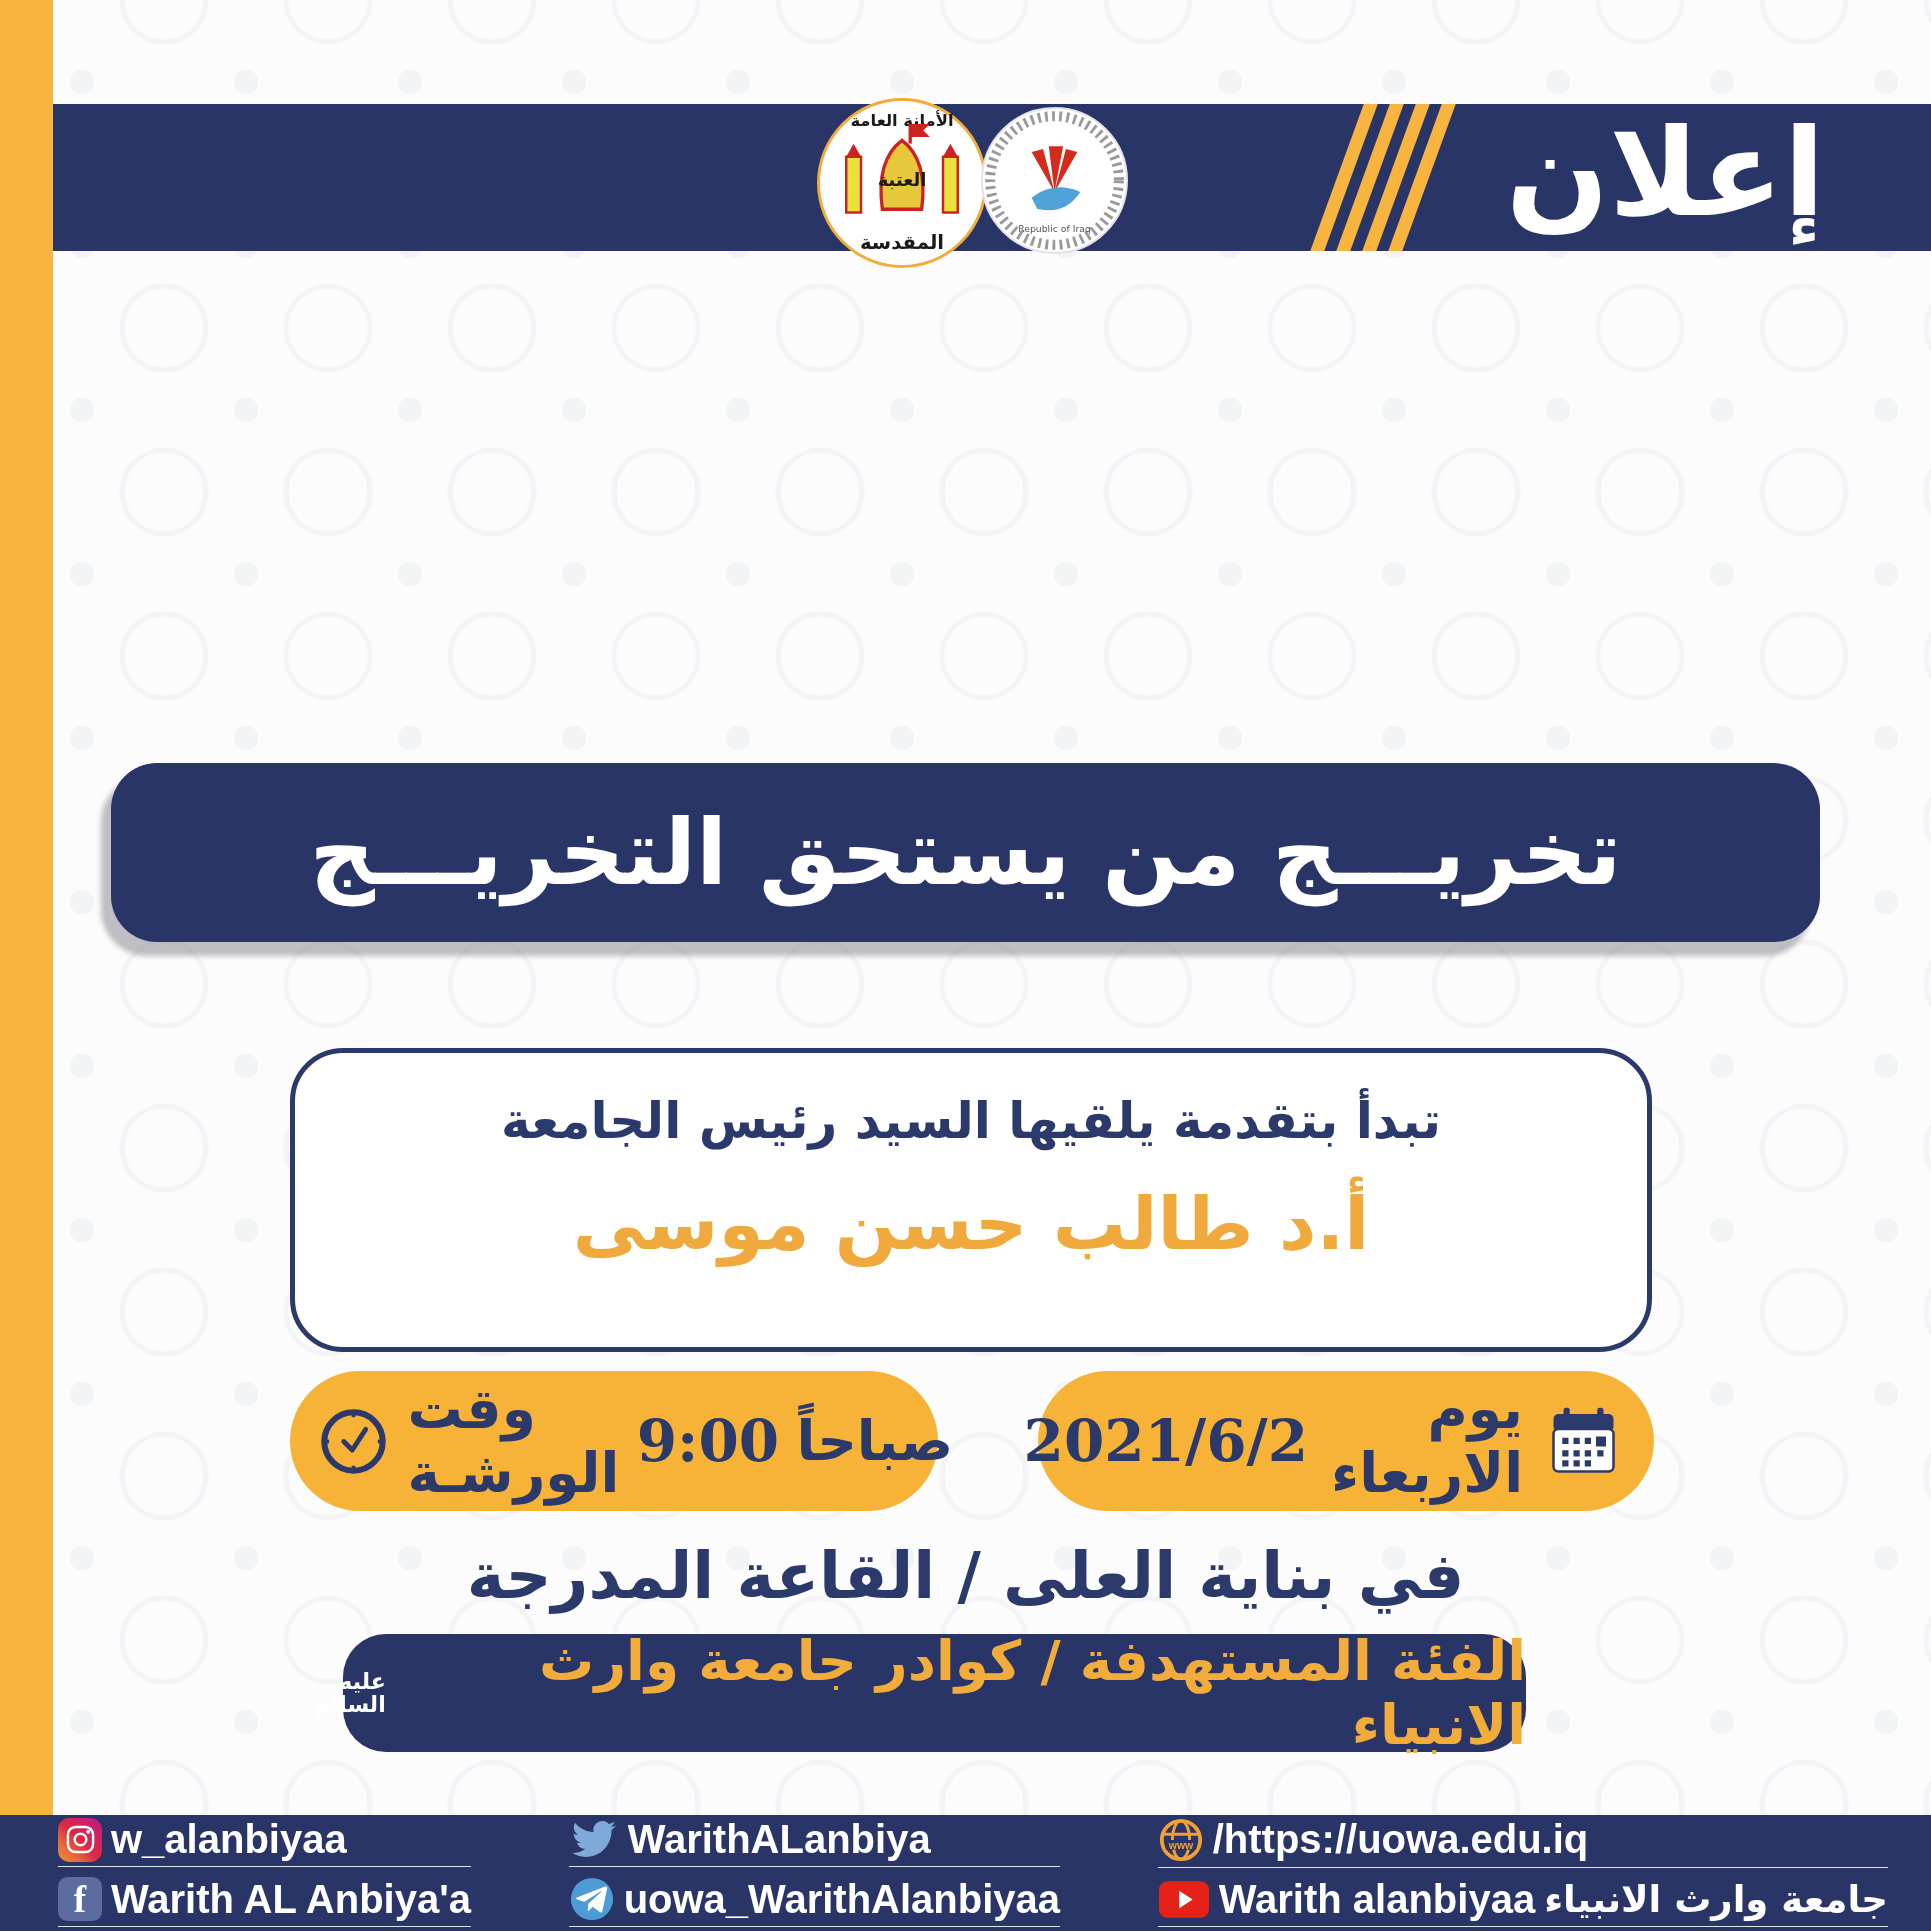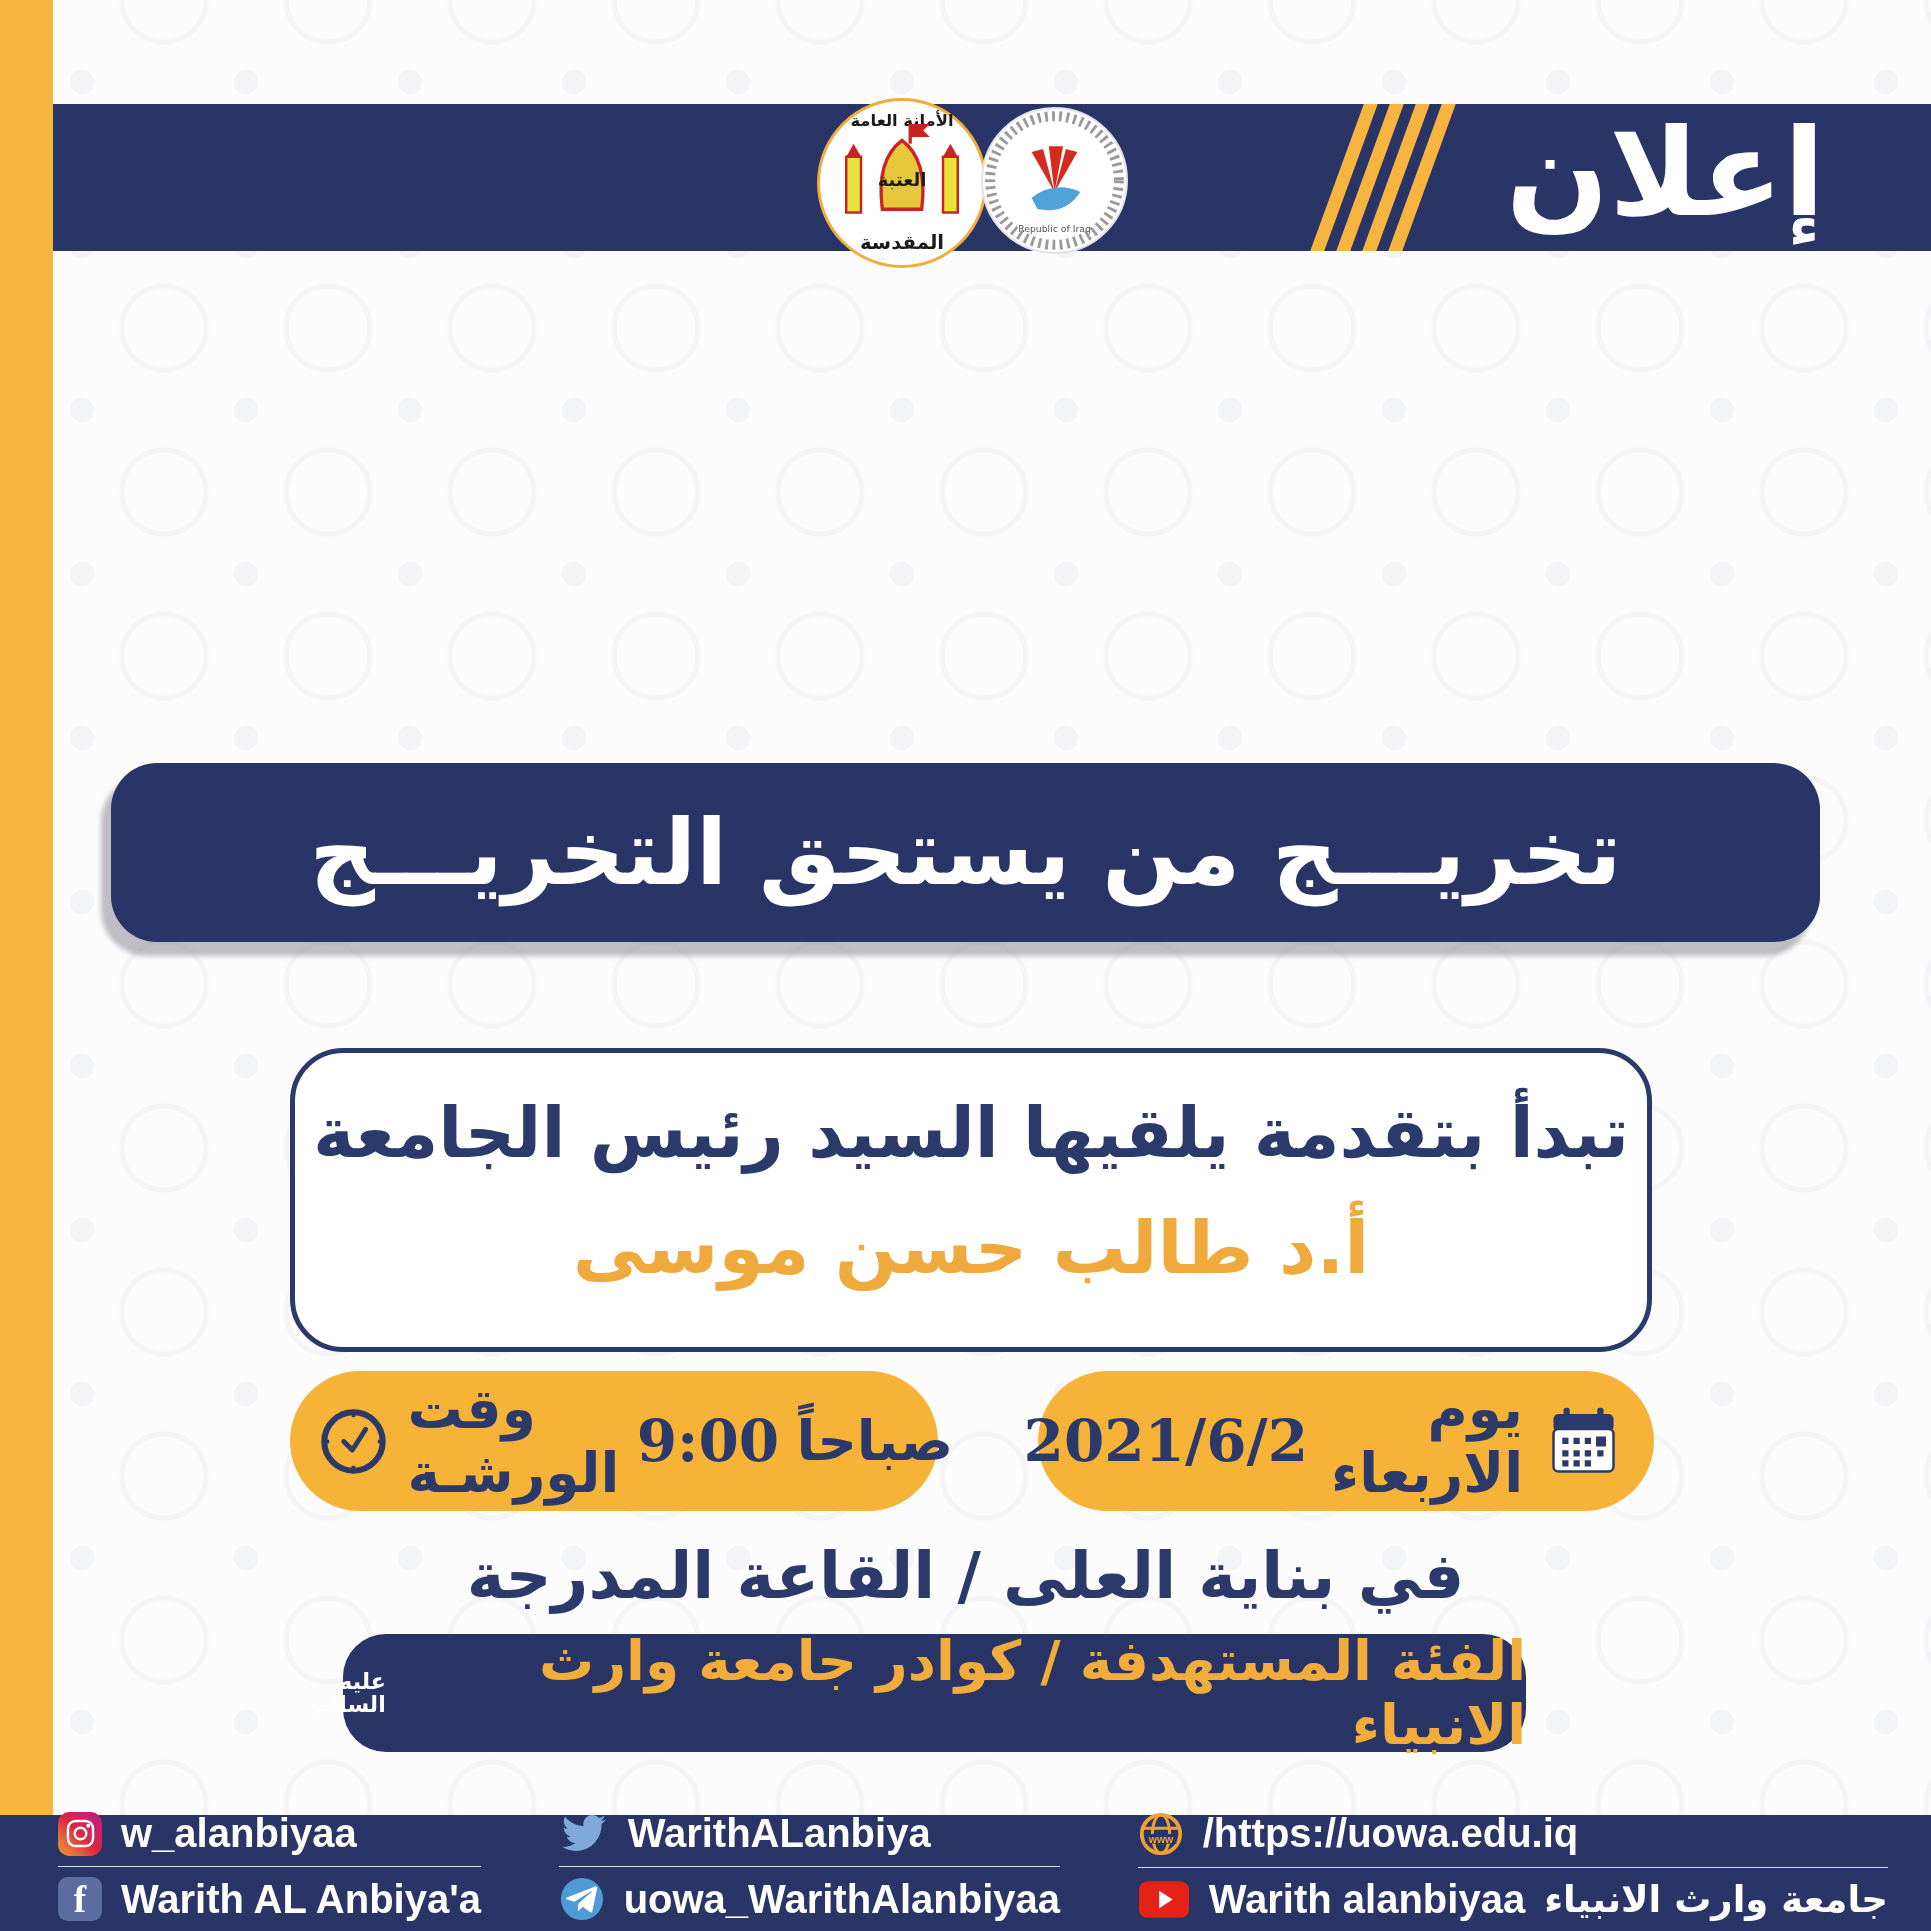--- a/index.html
+++ b/index.html
@@ -25,40 +25,40 @@
   .intro .l2{font-size:81px;line-height:124px;}
   .intro .l3{font-size:81px;line-height:124px;}
   .honorific{display:inline-block;width:1.5em;font-size:26px;line-height:1.05;font-weight:bold;
     vertical-align:middle;text-align:center;margin:0 9.7px;}
   .title-banner{position:absolute;left:111px;width:1709px;top:763px;height:179px;background:#293566;
     border-radius:46px;box-shadow:-9.7px 13.5px 5.8px rgba(128,128,140,0.5);
     display:flex;align-items:center;justify-content:center;}
   .title-banner .txt{color:#fff;font-size:91px;font-weight:bold;}
   .speaker-box{position:absolute;left:290px;width:1352px;top:1048px;height:294px;background:#fff;
     border:5.8px solid #2B3A6B;border-radius:53px;text-align:center;}
-  .speaker-box .s1{margin-top:39px;font-size:70px;font-weight:bold;color:#2B3A6B;}
+  .speaker-box .s1{margin-top:39px;font-size:50px;font-weight:bold;color:#2B3A6B;}
   .speaker-box .s2{margin-top:31px;font-size:73px;font-weight:bold;color:#F0A93C;}
   .badge{position:absolute;top:1371px;height:140px;background:#F6B337;border-radius:70px;
     display:flex;align-items:center;color:#2B3A6B;font-weight:bold;font-size:55px;}
   .badge-date{left:1038px;width:550px;padding:0 33px;gap:23px;justify-content:flex-start;}
   .badge-time{left:290px;width:594px;padding:0 27px;gap:17.4px;justify-content:flex-start;}
   .badge svg{flex:0 0 auto;}
   .num{font-family:"DejaVu Serif",serif;font-weight:600;font-size:58px;}
   .location{position:absolute;left:0;right:0;top:1533px;text-align:center;
     font-size:64px;font-weight:bold;color:#2B3A6B;margin-top:6px;}
   .audience-banner{position:absolute;left:343px;width:1183px;top:1634px;height:118px;background:#293566;
     border-radius:43px;display:flex;align-items:center;justify-content:center;
     color:#F2AC3C;font-size:55px;font-weight:bold;}
   .audience-banner .honorific{color:#fff;font-size:22px;}
   .footer{position:absolute;left:0;bottom:0;width:1931px;height:116px;background:#293566;
     display:flex;justify-content:space-between;align-items:center;padding:5.8px 43px 7.7px 58px;box-sizing:border-box;}
   .fcol{display:flex;flex-direction:column;justify-content:center;gap:9.7px;}
-  .fitem{display:flex;align-items:center;gap:19px;color:#fff;
+  .fitem{display:flex;align-items:center;gap:9px;color:#fff;
     font-family:"Liberation Sans",sans-serif;font-weight:bold;font-size:40px;
-    border-bottom:1.9px solid rgba(255,255,255,0.85);padding-bottom:10px;}
+    border-bottom:1.9px solid rgba(255,255,255,0.85);padding-bottom:4px;}
   .fitem .ar{font-family:"DejaVu Sans",sans-serif;font-size:37px;}
   .icon-badge{width:44px;height:44px;border-radius:9.7px;display:flex;align-items:center;justify-content:center;flex:0 0 auto;}
   .ig{background:linear-gradient(45deg,#F09433 0%,#E6683C 25%,#DC2743 50%,#CC2366 75%,#BC1888 100%);border-radius:11.6px;}
   .fb{background:#5D6CA0;color:#fff;font-family:"Liberation Serif",serif;font-weight:bold;font-size:37px;}
   .rtl{direction:rtl;}
   .ltr{direction:ltr;}
 </style>
 </head>
 <body>
 

